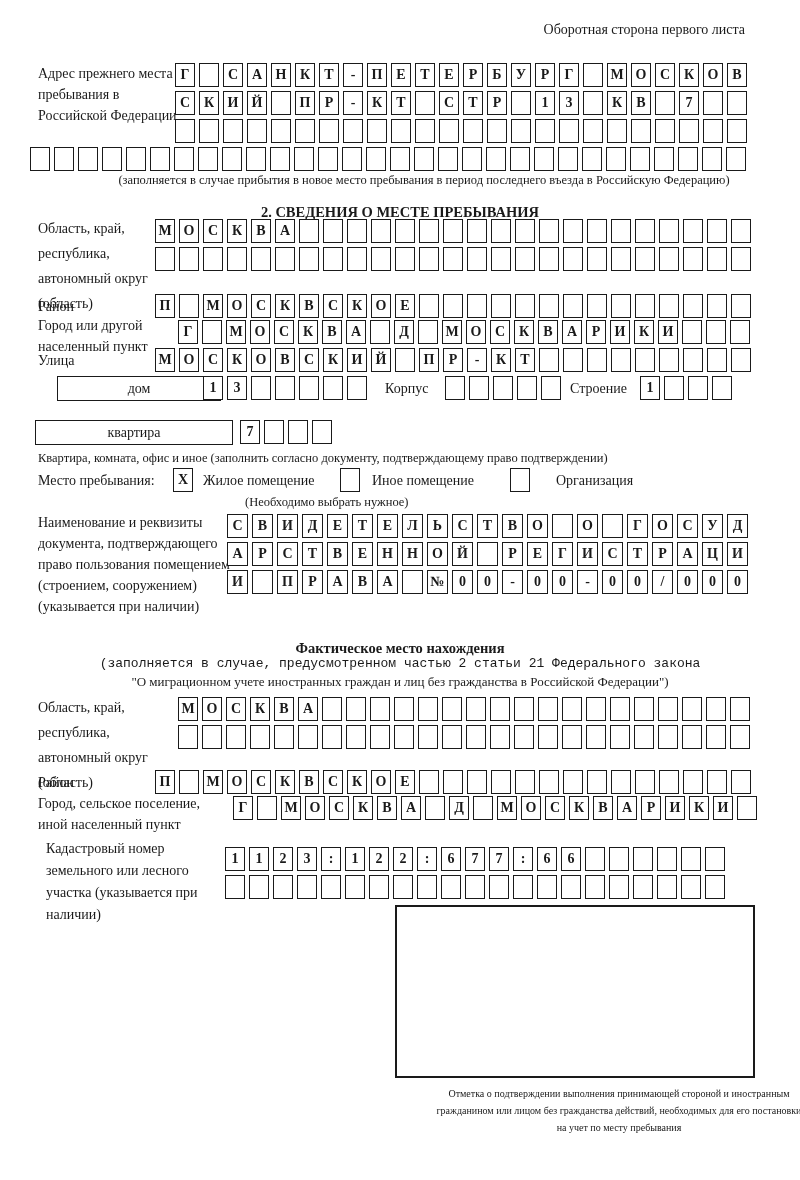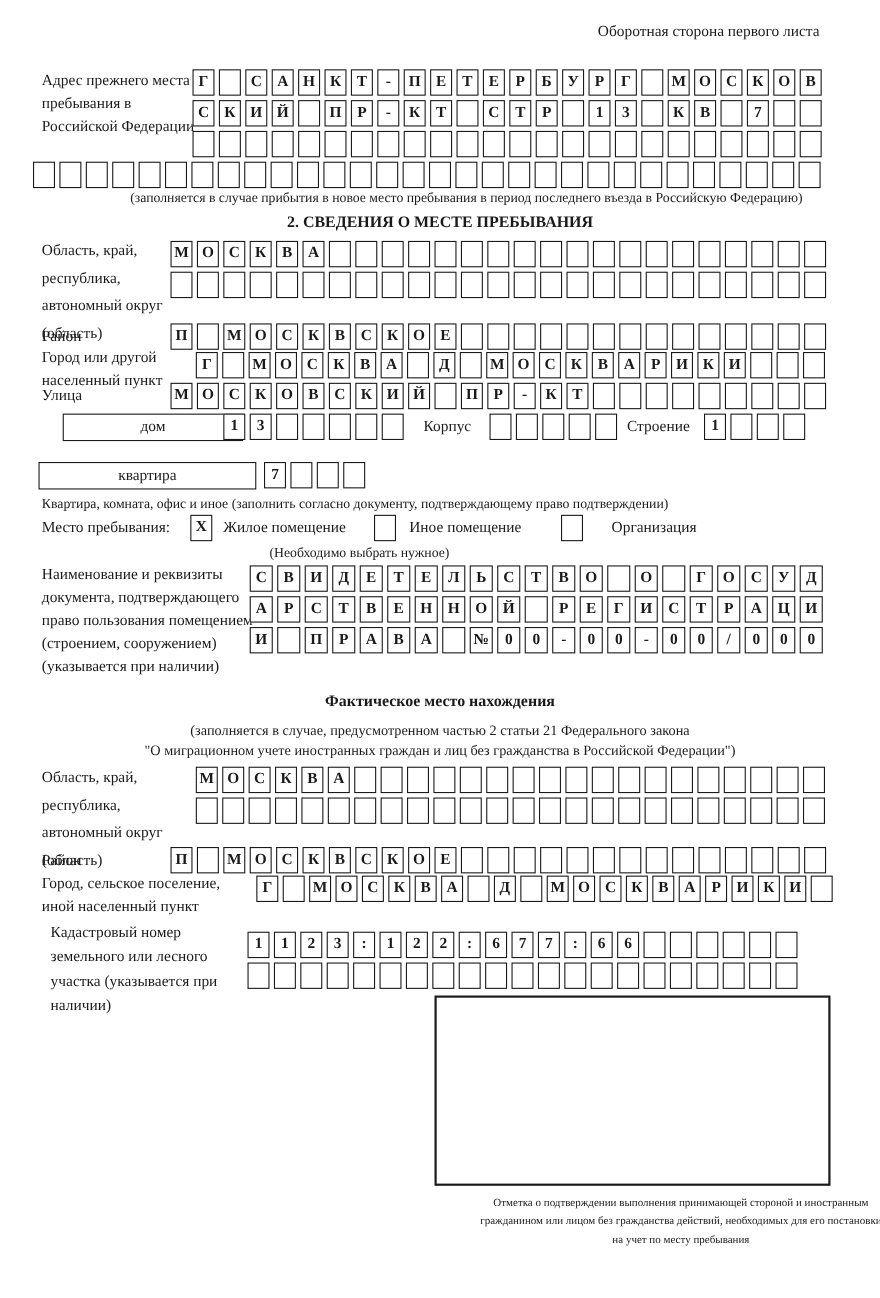--- a/index.html
+++ b/index.html
@@ -9,21 +9,21 @@
     font-family:"Liberation Serif","DejaVu Serif",serif;
     overflow:hidden;
   }
   .abs { position:absolute; }
   .label { font-size:14px; line-height:21px; }
   .lh25 { line-height:25px; }
   .lh22 { line-height:22px; }
   .note { font-size:12.5px; line-height:16px; }
   .center { text-align:center; }
   .right { text-align:right; }
-  .bold { font-weight:bold; }
+  .bold { font-weight:bold;margin-top:10px; }
   .cells { display:flex; gap:4px; }
   .cell {
     width:20px; height:24px; flex:0 0 20px; box-sizing:border-box;
     border:1.5px solid #1a1a1a; background:#fff;
     display:flex; align-items:center; justify-content:center;
     font-size:14px; font-weight:600; font-family:inherit;
   }
   .cells-doc .cell { width:21px; flex:0 0 21px; }
   .widebox {
     box-sizing:border-box; border:1.5px solid #1a1a1a; height:25px;
@@ -407,21 +407,21 @@
       <span class="cell">-</span>
       <span class="cell">0</span>
       <span class="cell">0</span>
       <span class="cell">/</span>
       <span class="cell">0</span>
       <span class="cell">0</span>
       <span class="cell">0</span>
     </div>
 
   <div class="abs sectitle bold center" style="top:630px; left:0; width:800px;">Фактическое место нахождения</div>
-  <div class="abs note center" style="top:656px; left:0; width:800px; font-size:13px;">(заполняется в случае, предусмотренном частью 2 статьи 21 Федерального закона</div>
+  <div class="abs note center" style="top:656px; left:0; width:800px; font-size:13px;font-family:Liberation Mono, monospace;">(заполняется в случае, предусмотренном частью 2 статьи 21 Федерального закона</div>
   <div class="abs note center" style="top:674px; left:0; width:800px; font-size:13px;">"О миграционном учете иностранных граждан и лиц без гражданства в Российской Федерации")</div>
 
   <div class="abs label lh25" style="top:695px; left:38px; width:135px;">Область, край, республика, автономный округ (область)</div>
   <div class="abs cells" style="top:697px; left:178px;">
       <span class="cell">М</span>
       <span class="cell">О</span>
       <span class="cell">С</span>
       <span class="cell">К</span>
       <span class="cell">В</span>
       <span class="cell">А</span>

